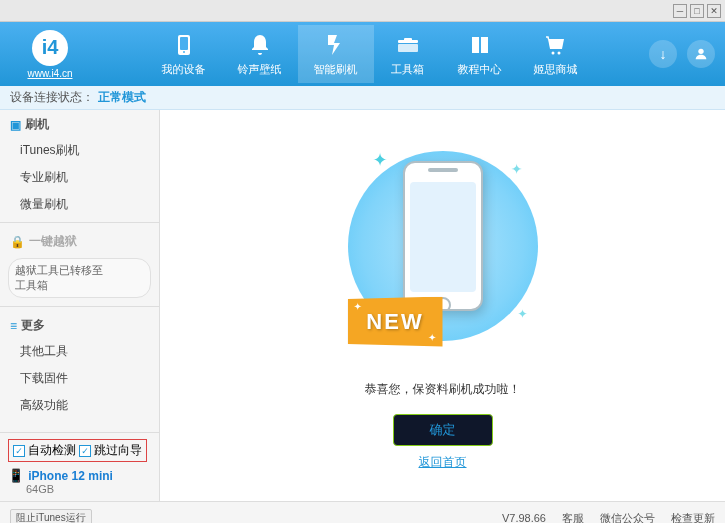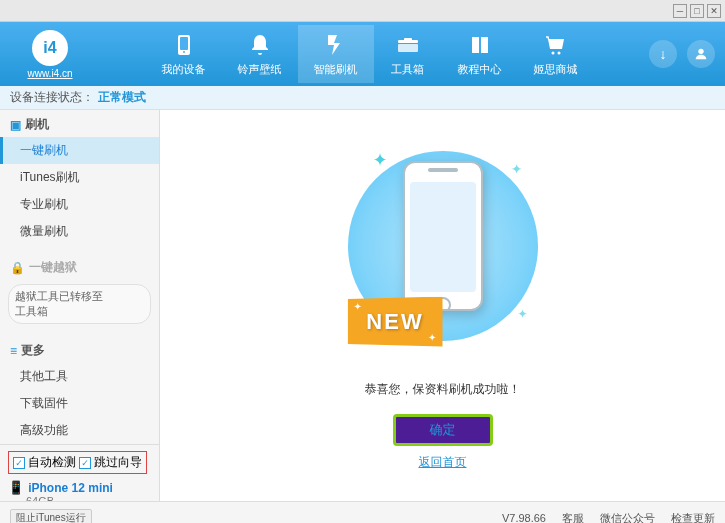--- a/index.html
+++ b/index.html
@@ -187,22 +187,22 @@
     
     .success-text {
       font-size: 12px;
       color: #333;
       margin-bottom: 16px;
     }
 
     
     .confirm-btn {
       width: 100px; height: 32px;
-      background: #4c1d95;
-      border: 3px solid #84cc16;
+      background: #0f172a;
+      border: 1px solid #84cc16;
       color: #2196d8;
       border-radius: 4px;
       cursor: pointer;
       font-size: 13px;
       margin-bottom: 8px;
       display: flex; align-items: center; justify-content: center;
     }
 
     .back-home-link {
       color: #2196d8;
@@ -252,21 +252,21 @@
   <div class="title-bar-buttons">
     <div class="tb-btn min">─</div>
     <div class="tb-btn max">□</div>
     <div class="tb-btn close">✕</div>
   </div>
 </div>
 
 <div class="header">
   <div class="logo-area">
     <div class="logo-circle">
-      <span style="font-size:16px; color:#2196d8; font-weight:bold;">i4</span>
+      <span style="font-size:20px; color:#2196d8; font-weight:bold;">i4</span>
     </div>
     <span class="logo-text">www.i4.cn</span>
   </div>
 
   <div class="nav-items">
 
     <div class="nav-item">
       <div class="nav-icon">
         <svg viewBox="0 0 24 24">
             <rect x="6" y="2" width="12" height="20" rx="2" fill="white"></rect>
@@ -347,21 +347,20 @@
 </div>
 
 <div class="main-layout">
 
   <div class="sidebar">
 
     <div class="sidebar-section-header">
       <span class="icon">▣</span>
       <span>刷机</span>
     </div>
-    <div class="sidebar-item active">一键刷机</div>
     <div class="sidebar-item">iTunes刷机</div>
     <div class="sidebar-item">专业刷机</div>
     <div class="sidebar-item">微量刷机</div>
 
     <div class="sidebar-divider"></div>
     <div class="sidebar-section-header">
       <span class="icon" style="color:#aaa;">🔒</span>
       <span style="color:#aaa;">一键越狱</span>
     </div>
     <div class="sidebar-notice">

